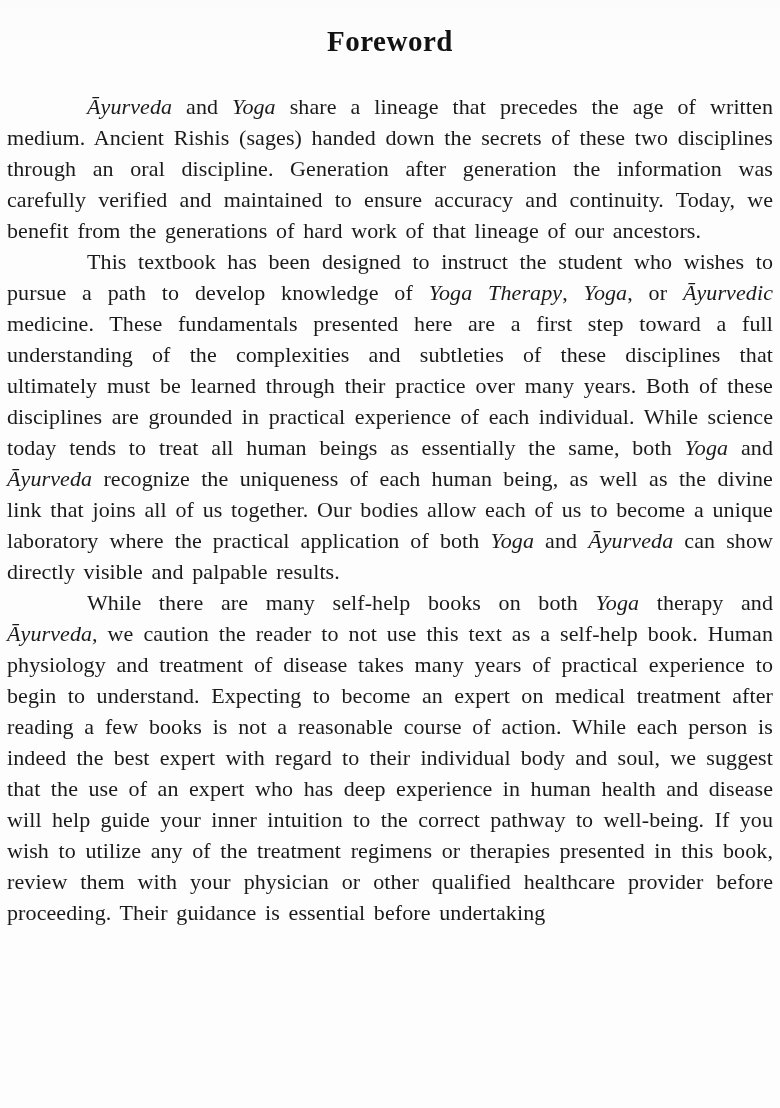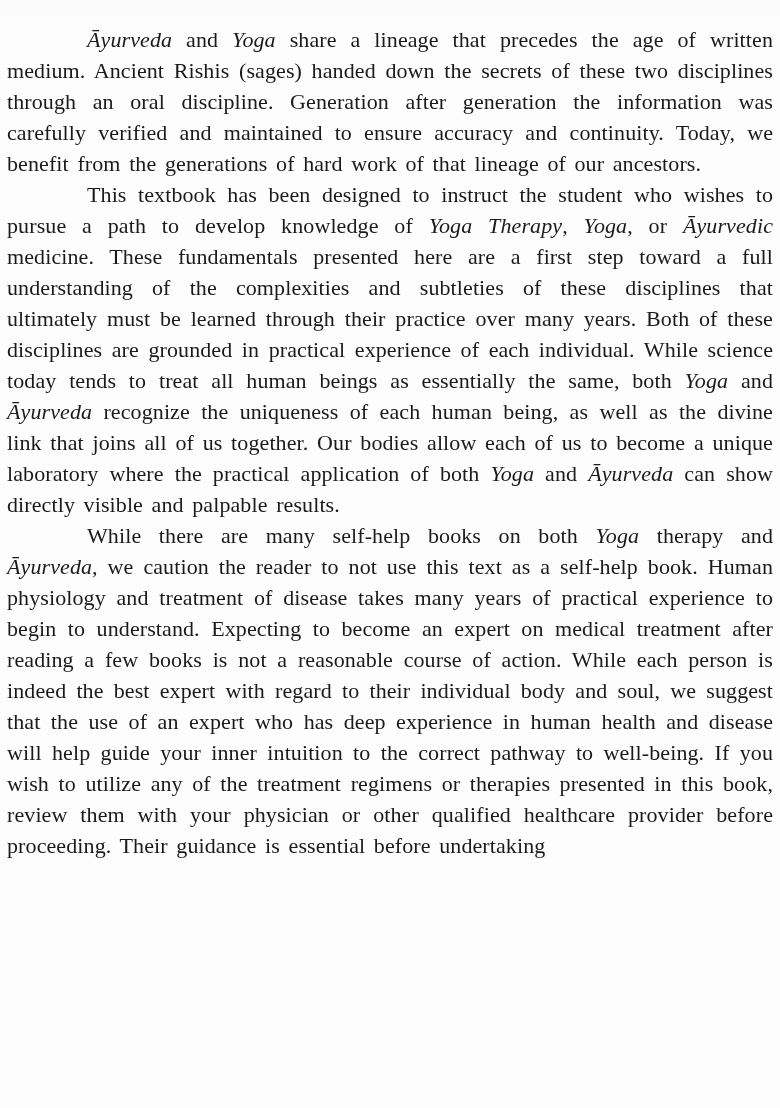--- a/index.html
+++ b/index.html
@@ -40,18 +40,19 @@
     letter-spacing: 0.1px;
     color: #1a1a1a;
   }
   .body-text p i {
   }
 </style>
 </head>
 <body>
 
 <div class="page">
+  <h1 class="page-title">Foreword</h1>
   <div class="body-text">
     <p><i>Āyurveda</i><span> and </span><i>Yoga</i><span> share a lineage that precedes the age of written medium. Ancient Rishis (sages) handed down the secrets of these two disciplines through an oral discipline. Generation after generation the information was carefully verified and maintained to ensure accuracy and continuity. Today, we benefit from the generations of hard work of that lineage of our ancestors.</span></p>
     <p><span>This textbook has been designed to instruct the student who wishes to pursue a path to develop knowledge of </span><i>Yoga Therapy</i><span>, </span><i>Yoga</i><span>, or </span><i>Āyurvedic</i><span> medicine. These fundamentals presented here are a first step toward a full understanding of the complexities and subtleties of these disciplines that ultimately must be learned through their practice over many years. Both of these disciplines are grounded in practical experience of each individual. While science today tends to treat all human beings as essentially the same, both </span><i>Yoga</i><span> and </span><i>Āyurveda</i><span> recognize the uniqueness of each human being, as well as the divine link that joins all of us together. Our bodies allow each of us to become a unique laboratory where the practical application of both </span><i>Yoga</i><span> and </span><i>Āyurveda</i><span> can show directly visible and palpable results.</span></p>
     <p><span>While there are many self-help books on both </span><i>Yoga</i><span> therapy and </span><i>Āyurveda,</i><span> we caution the reader to not use this text as a self-help book. Human physiology and treatment of disease takes many years of practical experience to begin to understand. Expecting to become an expert on medical treatment after reading a few books is not a reasonable course of action. While each person is indeed the best expert with regard to their individual body and soul, we suggest that the use of an expert who has deep experience in human health and disease will help guide your inner intuition to the correct pathway to well-being. If you wish to utilize any of the treatment regimens or therapies presented in this book, review them with your physician or other qualified healthcare provider before proceeding. Their guidance is essential before undertaking</span></p>
   </div>
 </div>
 
 </body></html>

